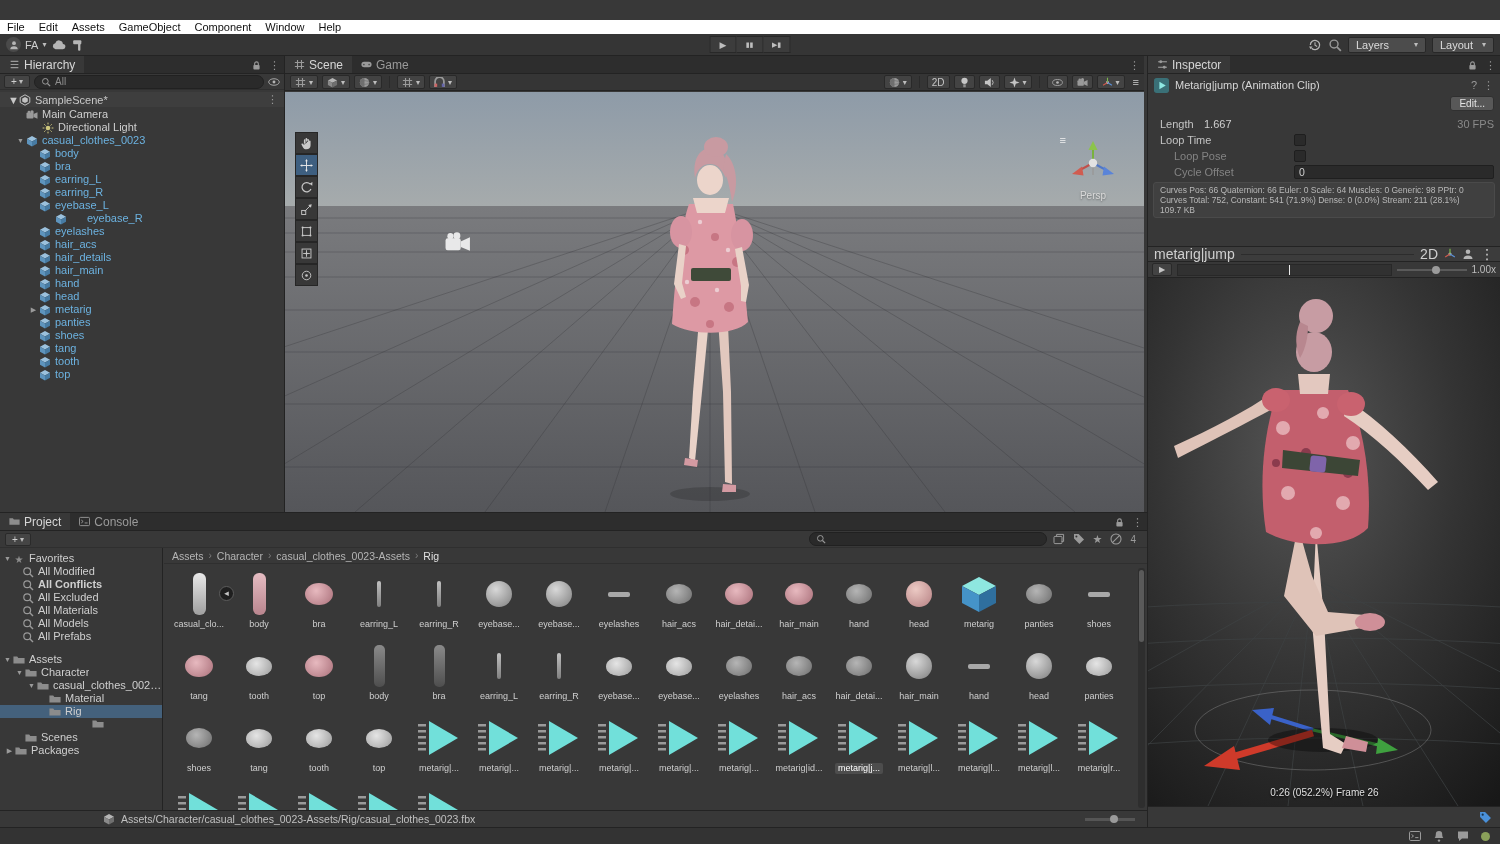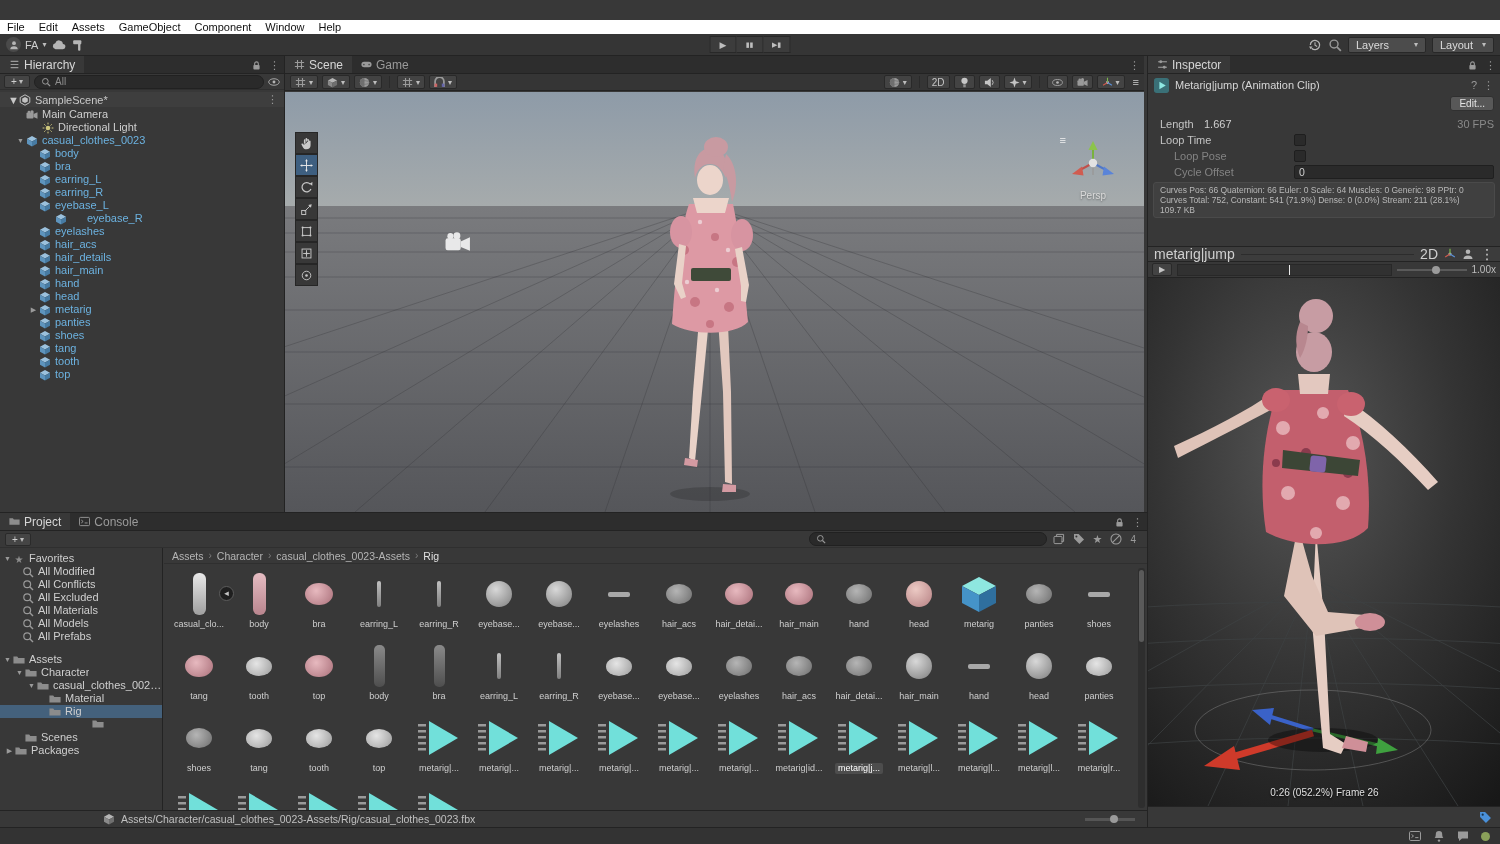--- a/index.html
+++ b/index.html
@@ -1079,21 +1079,21 @@
       <div id="fav-list">
           <div class="trow" style="padding-left: 22px;">
             <span class="ticon">
               <svg viewBox="0 0 12 12">
                 <circle cx="5.2" cy="5.2" r="3.4" fill="none" stroke="#999" stroke-width="1.2"></circle>
                 <line x1="7.8" y1="7.8" x2="11" y2="11" stroke="#999" stroke-width="1.4"></line>
               </svg>
             </span>
             <span class="tlabel">All Modified</span>
           </div>
-          <div class="trow" style="padding-left: 22px;">
+          <div class="trow" style="padding-left: 22px; font-weight: bold;">
             <span class="ticon">
               <svg viewBox="0 0 12 12">
                 <circle cx="5.2" cy="5.2" r="3.4" fill="none" stroke="#999" stroke-width="1.2"></circle>
                 <line x1="7.8" y1="7.8" x2="11" y2="11" stroke="#999" stroke-width="1.4"></line>
               </svg>
             </span>
             <span class="tlabel">All Conflicts</span>
           </div>
           <div class="trow" style="padding-left: 22px;">
             <span class="ticon">

